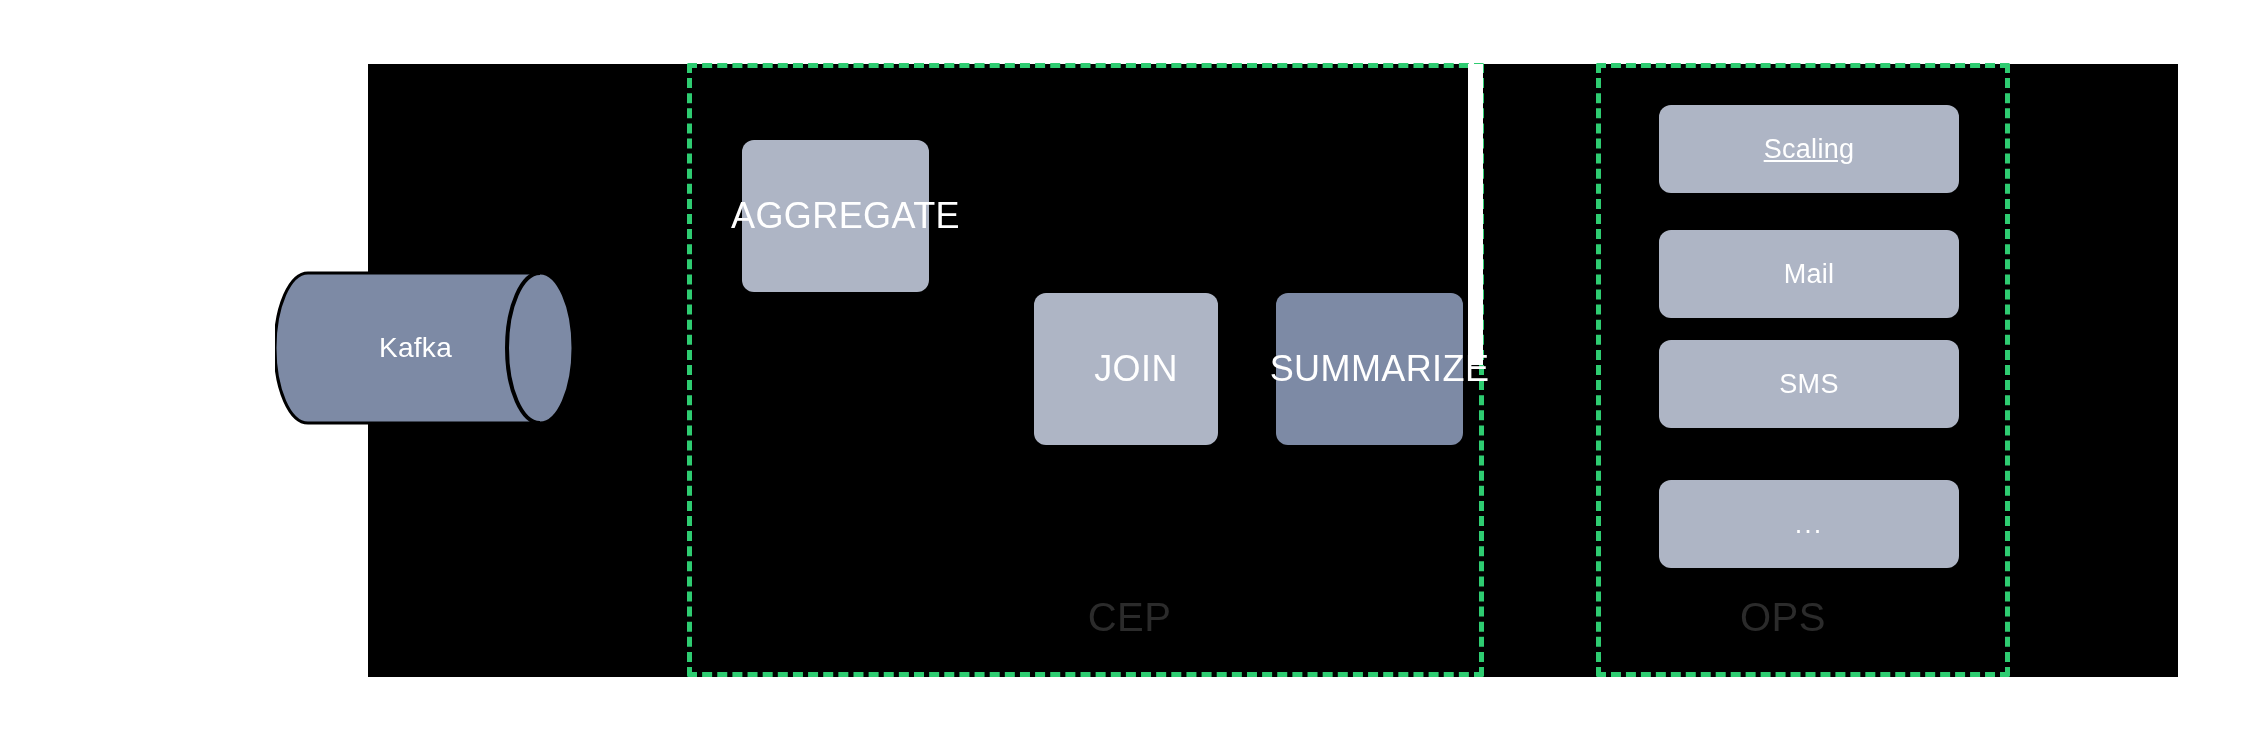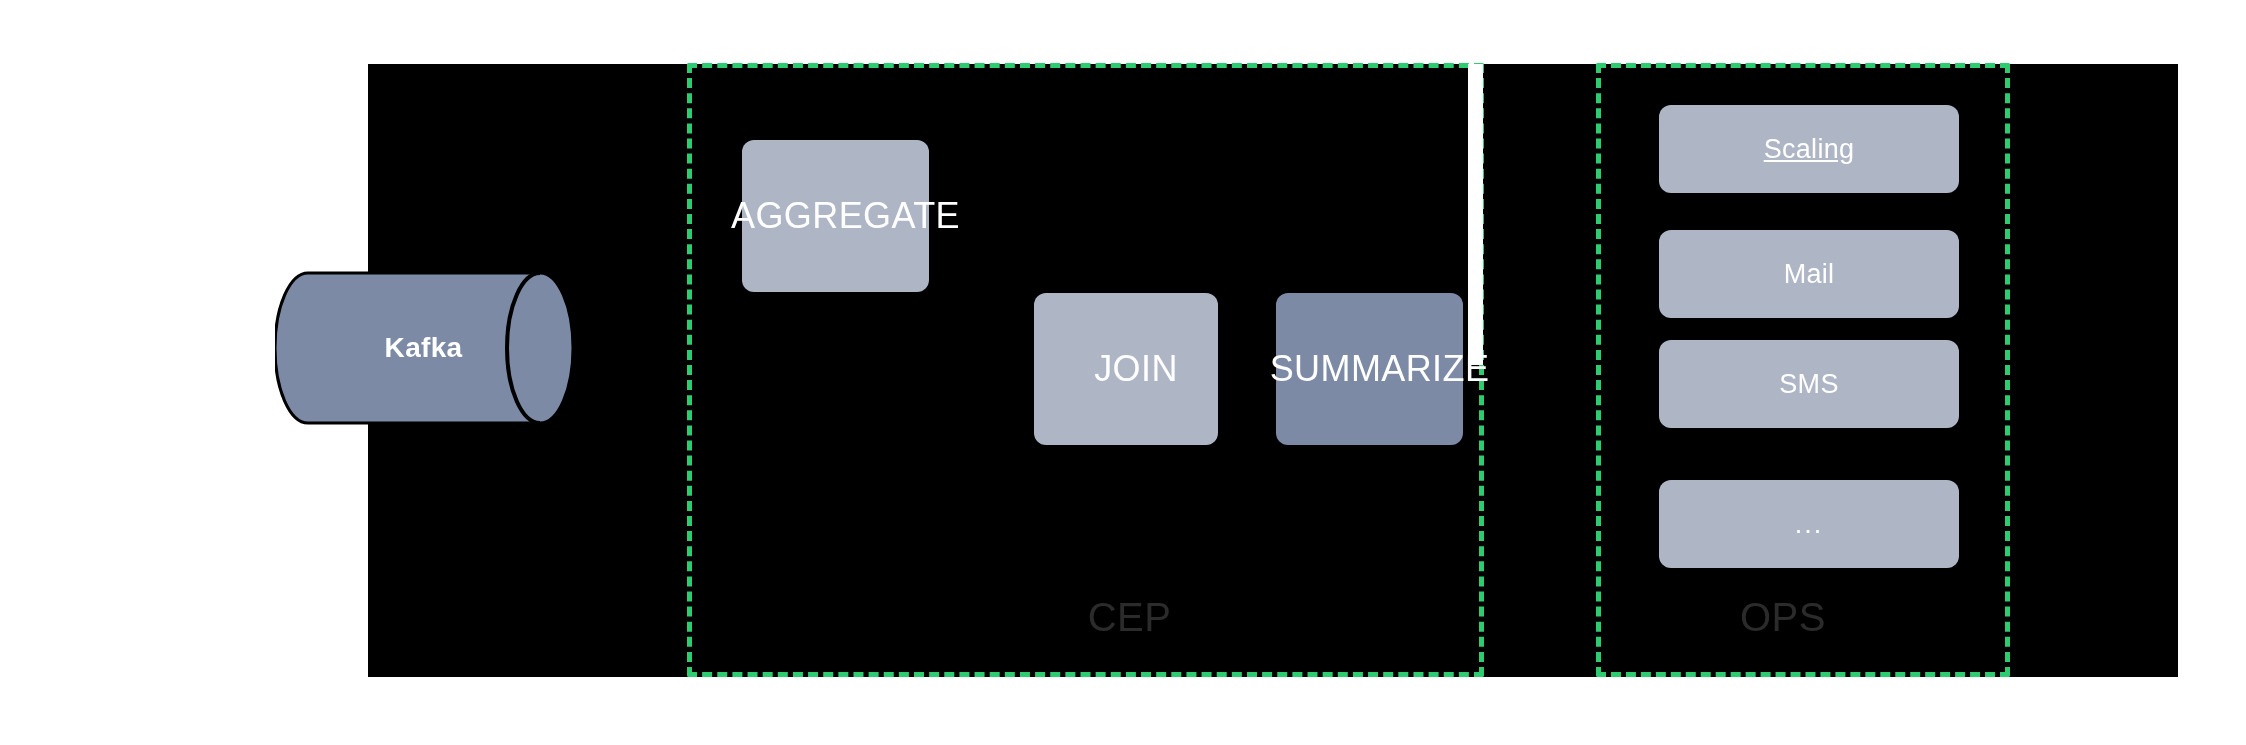--- a/index.html
+++ b/index.html
@@ -35,30 +35,30 @@
     width: 312px;
     height: 168px;
   }
   .kafka-wrap svg {
     display: block;
     width: 312px;
     height: 168px;
   }
   .kafka-label {
     position: absolute;
-    left: 16px;
+    left: 8px;
     top: 0;
     width: 265px;
     height: 168px;
     display: flex;
     align-items: center;
     justify-content: center;
     color: #ffffff;
     font-size: 28px;
-    font-weight: bold;
+    font-weight: normal;
     letter-spacing: 0.3px;
     pointer-events: none;
   }
   
   .group-box {
     position: absolute;
     border: 5px dashed #2ecc71;
     box-sizing: border-box;
     border-radius: 2px;
   }

